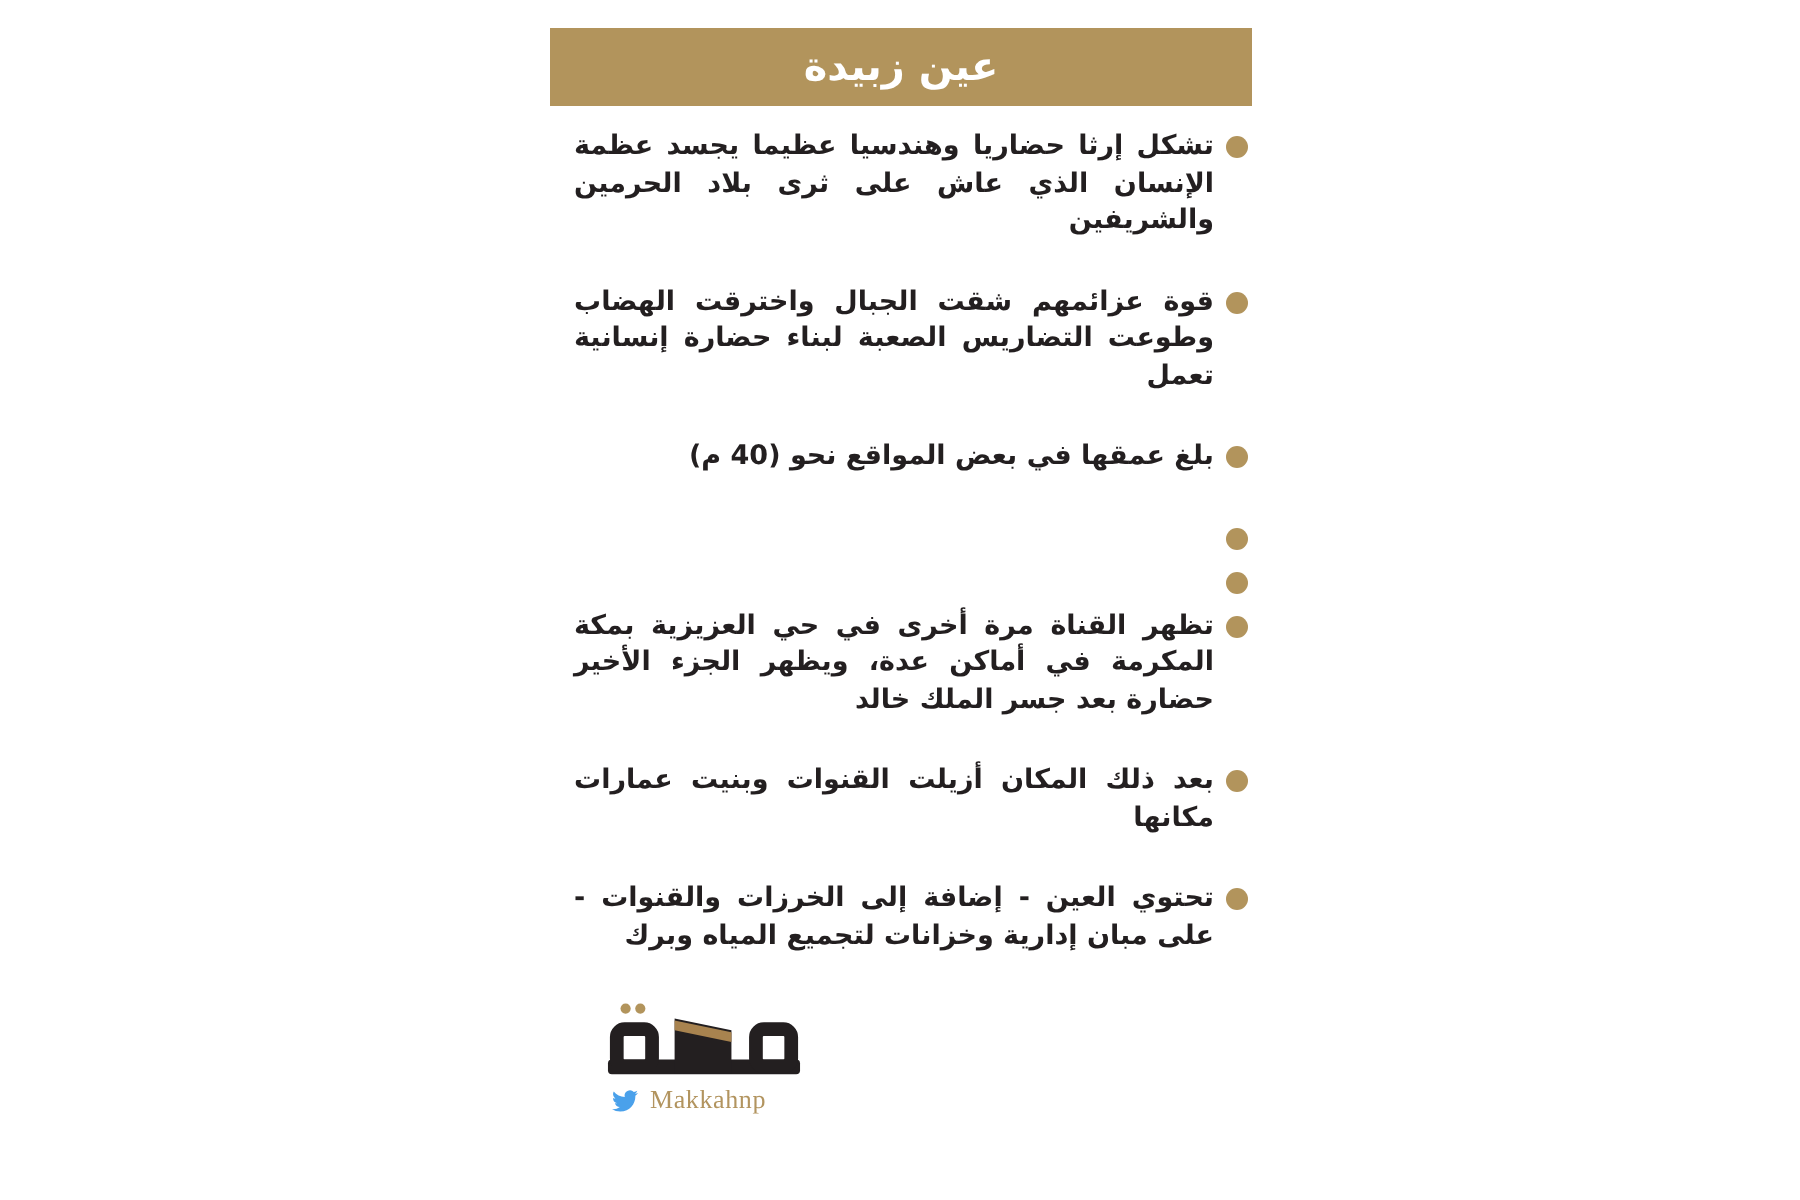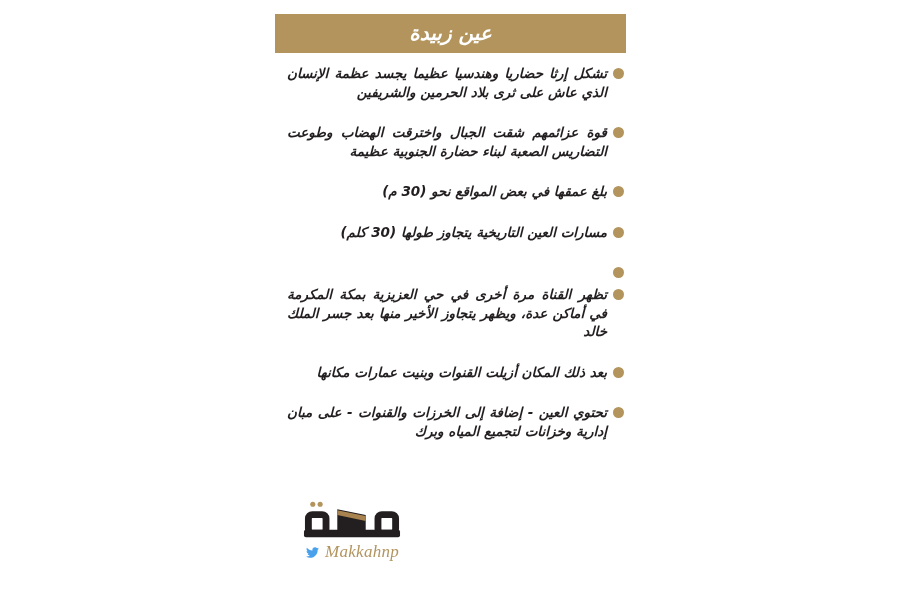--- a/index.html
+++ b/index.html
@@ -12,21 +12,20 @@
   }
   * { margin: 0; padding: 0; box-sizing: border-box; }
   html, body { background: #ffffff; }
   .page {
     position: relative;
     width: 900px;
     height: 600px;
     background: #ffffff;
     overflow: hidden;
     font-family: "DejaVu Sans", sans-serif;
-    font-style: italic;
   }
   .column {
     position: absolute;
     left: 275px;
     top: 14px;
     width: 351px;
   }
   .header-bar {
     height: 39px;
     background: var(--gold);
@@ -77,21 +76,21 @@
   .twitter-row {
     display: flex;
     align-items: center;
     gap: 5px;
     margin-top: 2px;
     margin-left: 2px;
   }
   .twitter-icon-svg { width: 15px; height: 13px; display: block; }
   .twitter-handle {
     font-family: "Liberation Serif", serif;
-    font-size: 17px;
+    font-size: 13px;
     color: var(--handle-text);
     letter-spacing: 0.3px;
     text-align: center;
   }
 </style>
 </head>
 <body>
 
 <div class="page">
 
@@ -102,42 +101,41 @@
     </div>
 
     <div class="bullet-list">
   <div class="list-item">
     <span class="bullet"></span>
     <span class="item-text">تشكل إرثا حضاريا وهندسيا عظيما يجسد عظمة الإنسان الذي عاش على ثرى بلاد الحرمين والشريفين</span>
   </div>
 
   <div class="list-item">
     <span class="bullet"></span>
-    <span class="item-text">قوة عزائمهم شقت الجبال واخترقت الهضاب وطوعت التضاريس الصعبة لبناء حضارة الجنوبية عظيمة</span>
+    <span class="item-text">قوة عزائمهم شقت الجبال واخترقت الهضاب وطوعت التضاريس الصعبة لبناء حضارة إنسانية تعمل</span>
   </div>
 
   <div class="list-item">
     <span class="bullet"></span>
-    <span class="item-text">بلغ عمقها في بعض المواقع نحو (30 م)</span>
+    <span class="item-text">بلغ عمقها في بعض المواقع نحو (40 م)</span>
   </div>
 
   <div class="list-item">
     <span class="bullet"></span>
-    <span class="item-text">مسارات العين التاريخية يتجاوز طولها (30 كلم)</span>
   </div>
 
 
 
   <div class="list-item">
     <span class="bullet"></span>
   </div>
 
   <div class="list-item">
     <span class="bullet"></span>
-    <span class="item-text">تظهر القناة مرة أخرى في حي العزيزية بمكة المكرمة في أماكن عدة، ويظهر يتجاوز الأخير منها بعد جسر الملك خالد</span>
+    <span class="item-text">تظهر القناة مرة أخرى في حي العزيزية بمكة المكرمة في أماكن عدة، ويظهر الجزء الأخير حضارة بعد جسر الملك خالد</span>
   </div>
 
   <div class="list-item">
     <span class="bullet"></span>
     <span class="item-text">بعد ذلك المكان أزيلت القنوات وبنيت عمارات مكانها</span>
   </div>
 
   <div class="list-item">
     <span class="bullet"></span>
     <span class="item-text">تحتوي العين - إضافة إلى الخرزات والقنوات - على مبان إدارية وخزانات لتجميع المياه وبرك</span>

